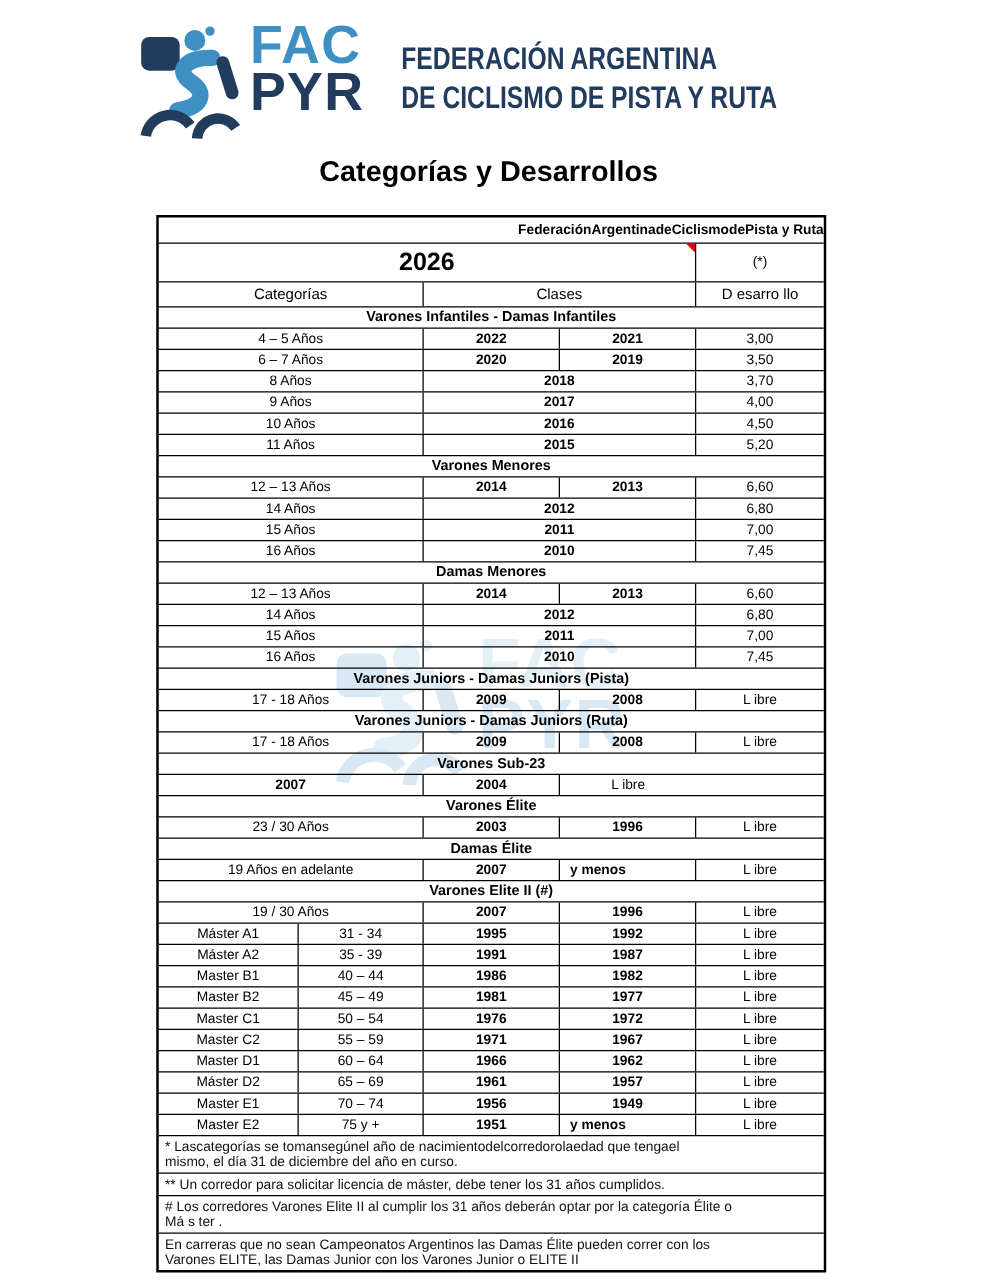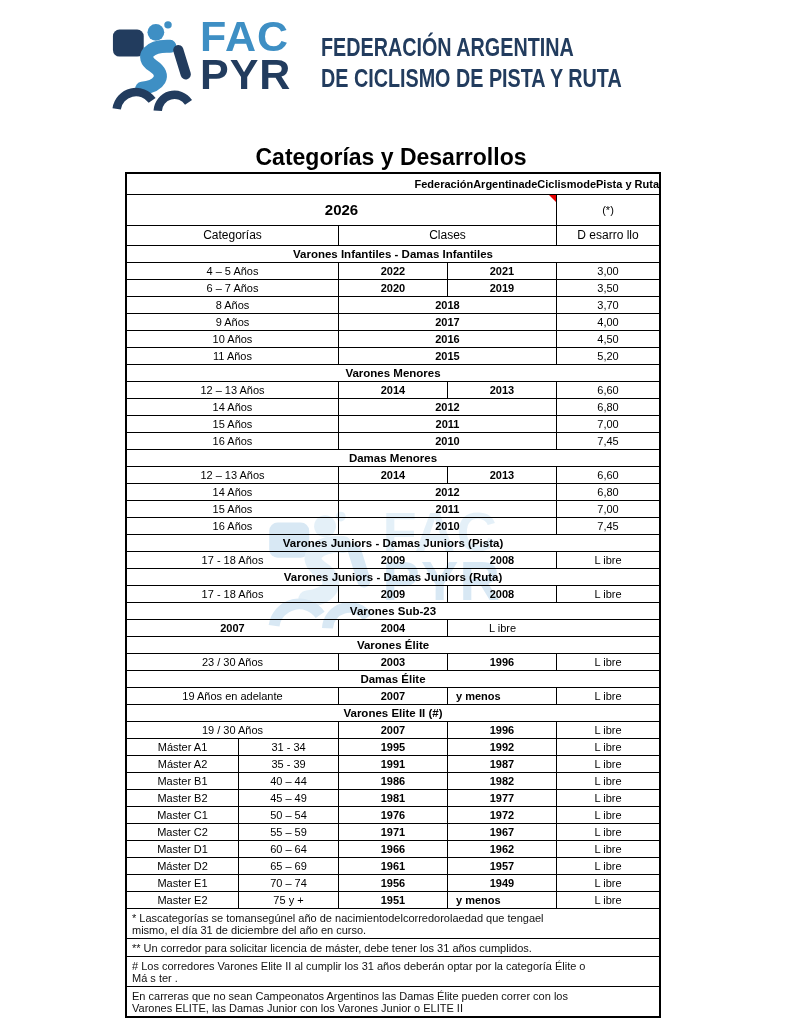--- a/index.html
+++ b/index.html
@@ -10,42 +10,42 @@
   .brand{position:absolute;left:112px;top:16px;display:flex;align-items:flex-start;}
   .logo-icon{display:block;}
   .logotype{margin-left:4px;margin-top:2px;font-weight:bold;font-size:43px;line-height:0.88;
             letter-spacing:1px;}
   .logotype .fac{display:block;color:#3e8fc4;}
   .logotype .pyr{display:block;color:#223c5e;}
   .orgname{margin-left:30px;margin-top:16px;color:#223c5e;font-weight:bold;font-size:25px;
            line-height:1.22;transform:scaleX(0.79);transform-origin:left top;white-space:nowrap;}
 
   
-  .title{position:absolute;left:125px;top:144px;width:532px;text-align:center;
+  .title{position:absolute;left:125px;top:124px;width:532px;text-align:center;
          font-size:23px;font-weight:bold;color:#000;}
 
   
   .watermark{position:absolute;left:268px;top:505px;opacity:0.30;z-index:1;
              transform:scale(1.30);transform-origin:top left;display:flex;pointer-events:none;}
   .watermark .logotype{font-size:43px;}
 
   
   .tbl{position:absolute;left:125px;top:172px;width:532px;border:2px solid #000;
        background:transparent;z-index:2;}
   .row{display:grid;border-bottom:1px solid #000;background:transparent;}
   .cell{height:16px;line-height:16px;font-size:11px;text-align:center;
         white-space:nowrap;overflow:hidden;}
   .b{font-weight:bold;}
   .left{text-align:left;padding-left:8px;}
 
   .r-org{display:block;border-bottom:1px solid #000;}
   .r-org .cell{height:20px;line-height:20px;font-size:11px;font-weight:bold;
                text-align:right;padding-left:36px;}
   .r-year{grid-template-columns:430px 102px;}
-  .r-year .ycell{position:relative;height:30px;line-height:30px;font-size:15px;font-weight:bold;
+  .r-year .ycell{position:relative;height:30px;line-height:30px;font-size:20px;font-weight:bold;
                  border-right:1px solid #000;}
   .r-year .acell{height:30px;line-height:30px;font-size:11px;}
   .cmark{position:absolute;top:0;right:0;width:0;height:0;
          border-top:7px solid #e60000;border-left:7px solid transparent;}
   .r-cols{grid-template-columns:212px 218px 102px;}
   .r-cols .cell{height:19px;line-height:19px;font-size:12px;font-weight:normal;}
   .r-cols .cell:not(:last-child){border-right:1px solid #000;}
 
   .sec{display:block;}
   .sec .cell{font-weight:bold;font-size:11.5px;}

